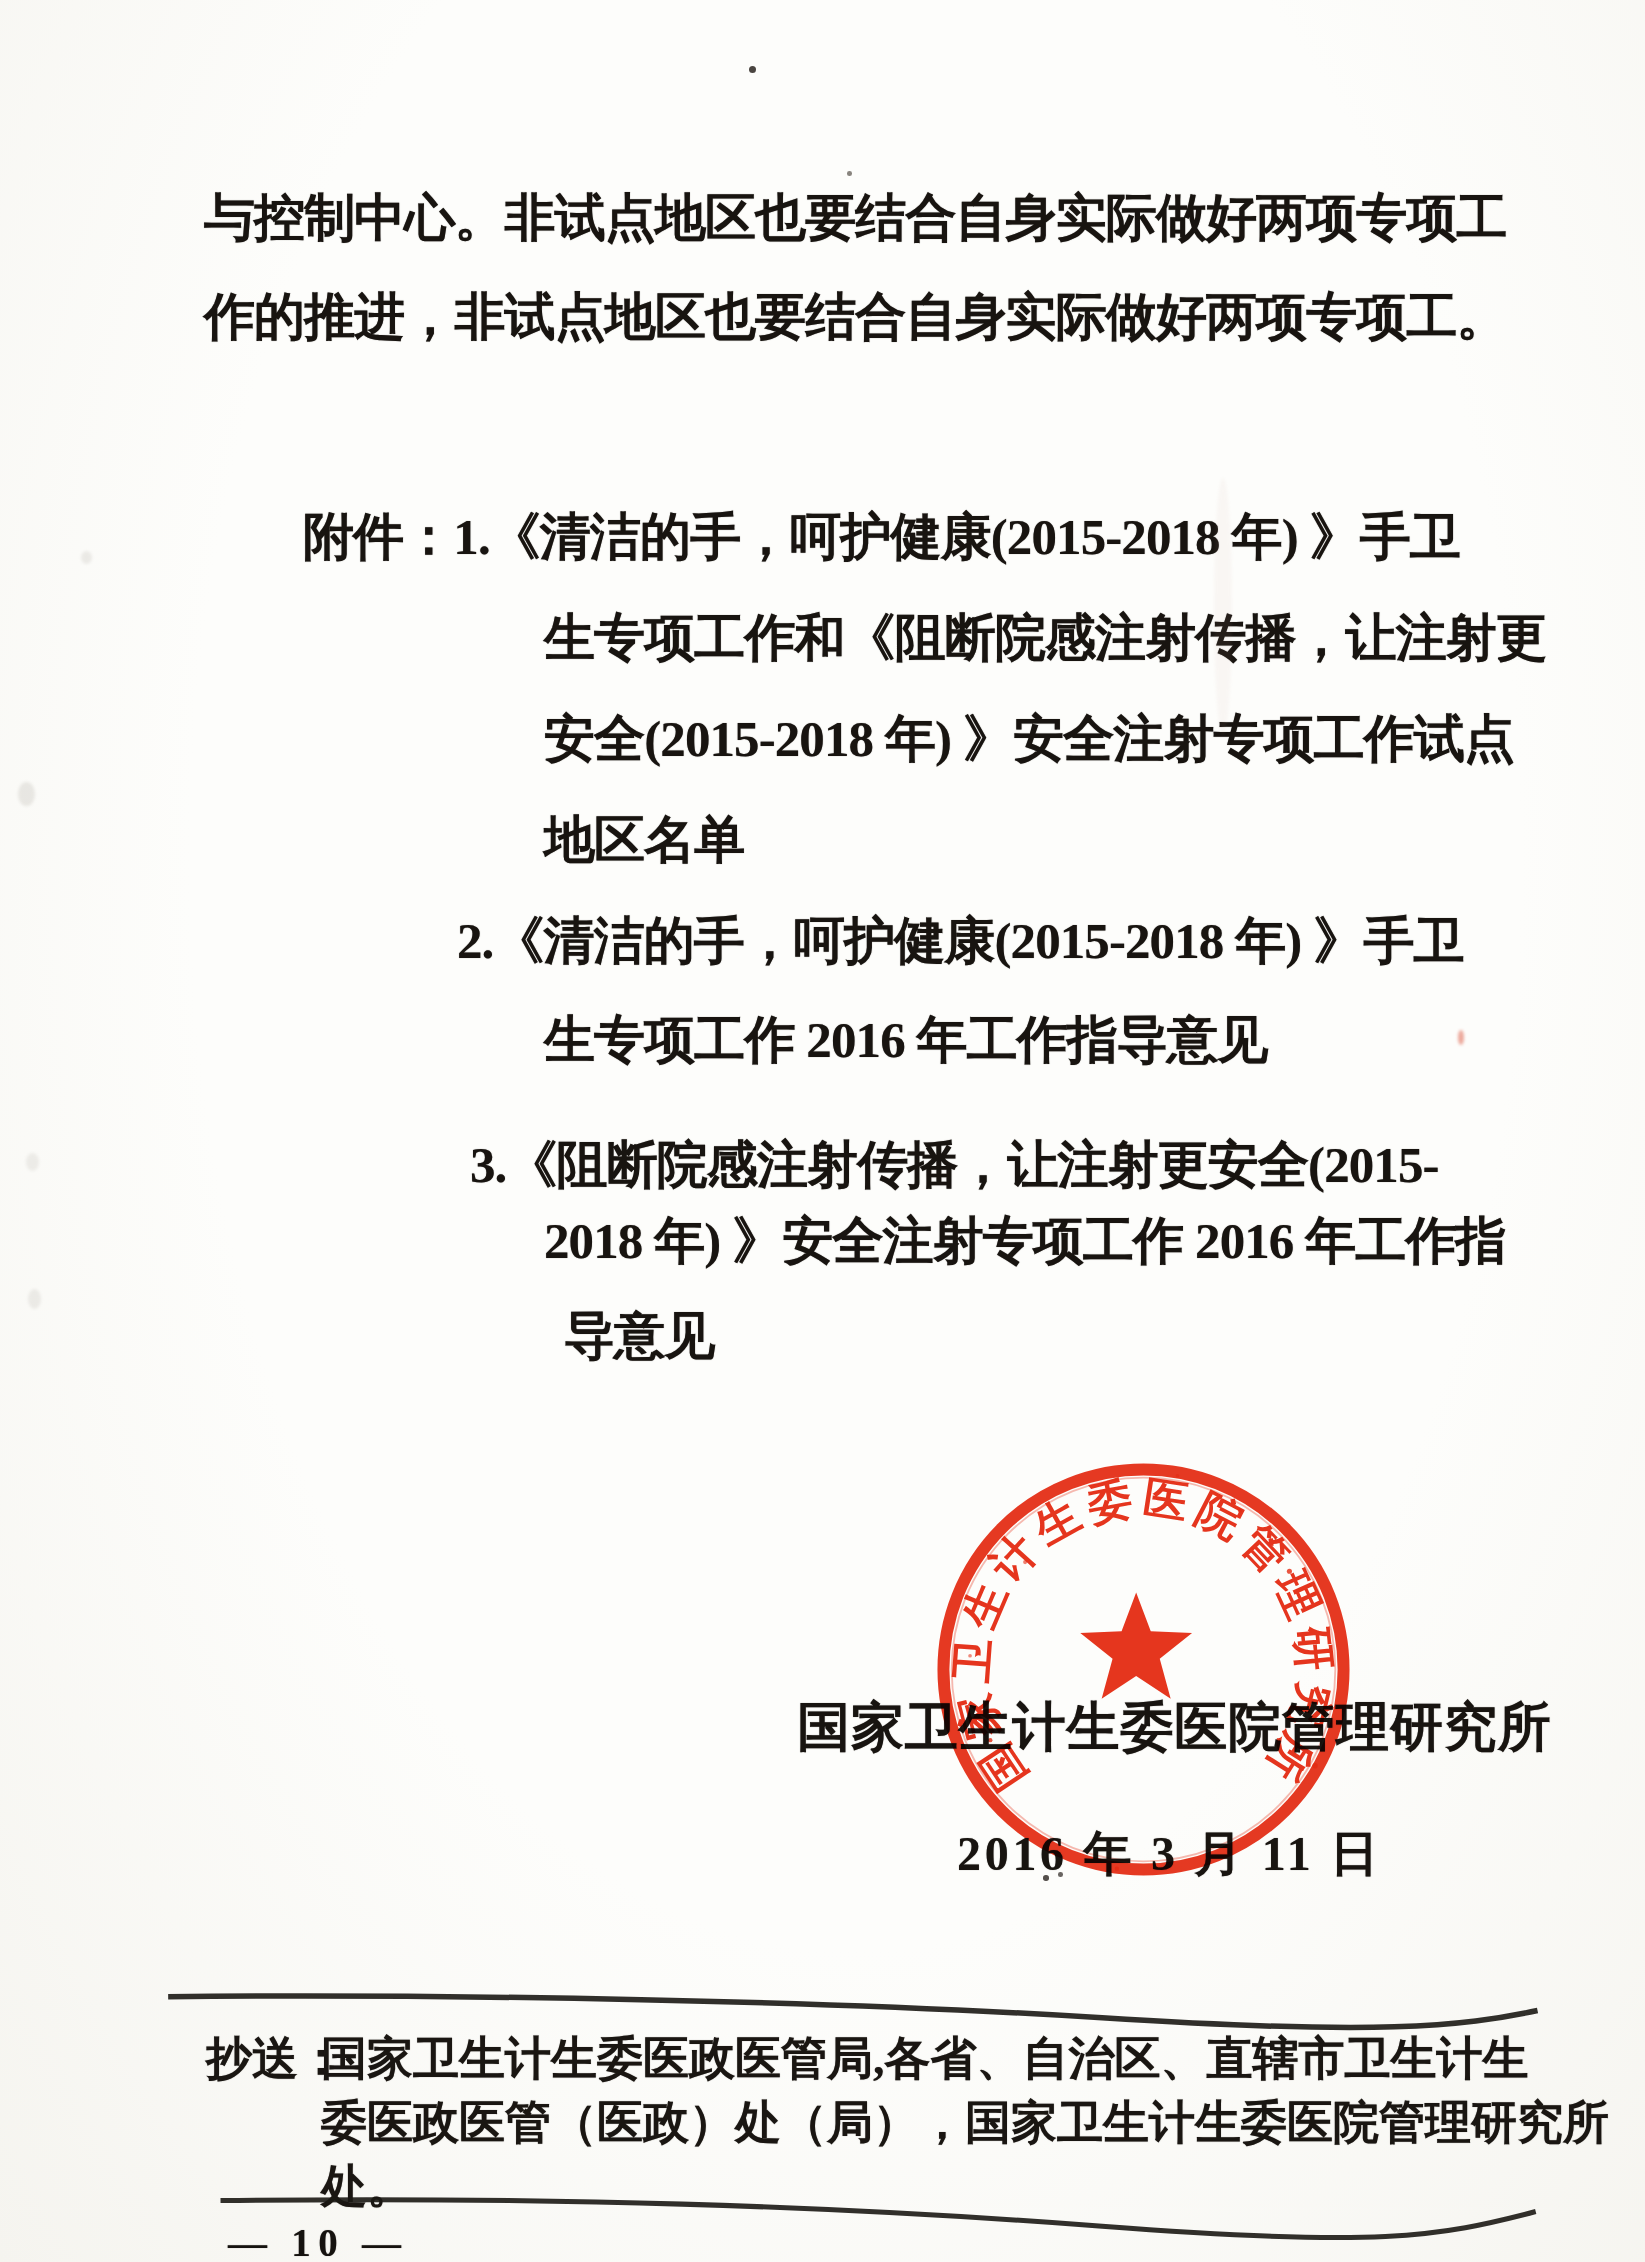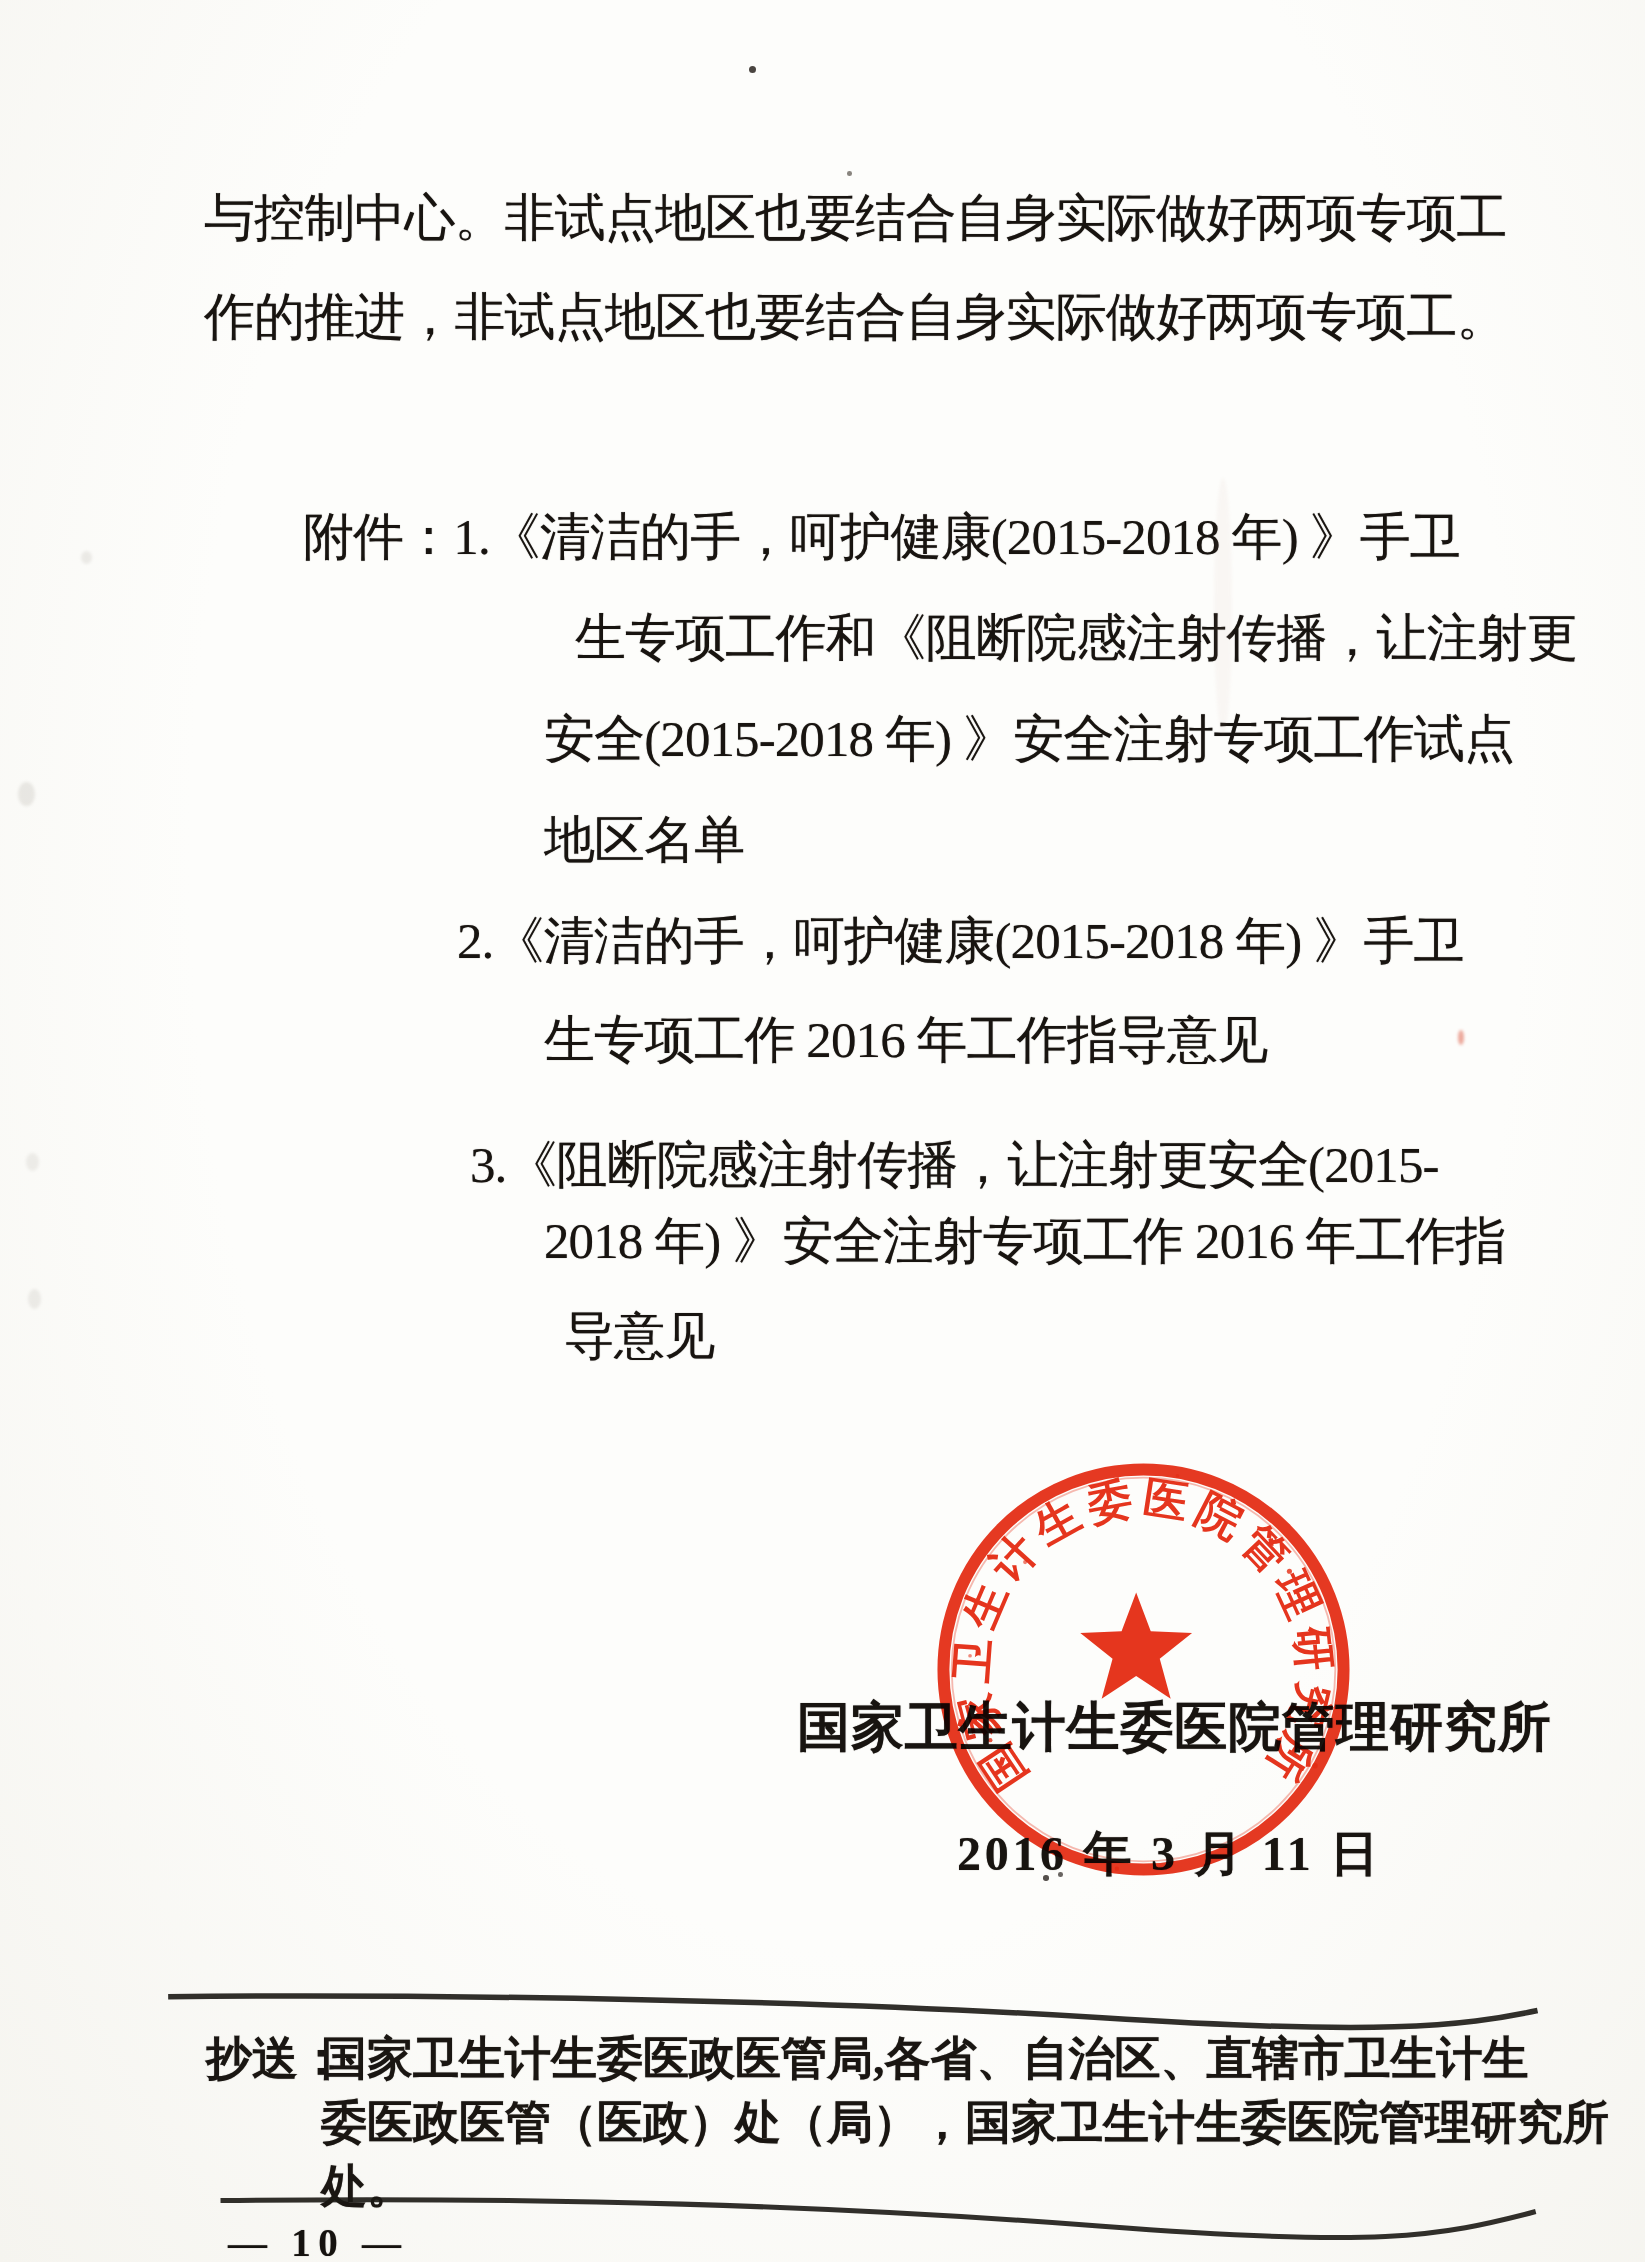--- a/index.html
+++ b/index.html
@@ -3,21 +3,21 @@
 <meta charset="utf-8">
 <style>
   html,body{margin:0;padding:0;}
   body{
     width:1646px;height:2263px;position:relative;overflow:hidden;
     background:radial-gradient(ellipse at 52% 38%, #fdfdfb 55%, #f5f4ef 100%);
     font-family:"Liberation Serif", serif;
   }
   .abs{position:absolute;white-space:nowrap;}
   .doc-text{
-    font-size:51px;color:#181410;font-weight:400;letter-spacing:-0.9px;
+    font-size:51px;color:#181410;font-weight:700;letter-spacing:-0.9px;
     text-shadow:0 0 0.9px rgba(25,20,15,.6);
   }
   .sig-text{
     font-size:53px;color:#181410;font-weight:600;letter-spacing:0.9px;
     text-shadow:0 0 0.9px rgba(25,20,15,.6);
   }
   .date-text{
     font-size:48px;color:#181410;font-weight:600;letter-spacing:3.7px;
     text-shadow:0 0 0.9px rgba(25,20,15,.6);
   }
@@ -34,21 +34,21 @@
   .speck{position:absolute;border-radius:50%;}
   .smudge{position:absolute;border-radius:50%;filter:blur(1.8px);}
 </style>
 </head>
 <body>
 
 <div class="abs doc-text" style="left:204px;top:184px;">与控制中心。非试点地区也要结合自身实际做好两项专项工</div>
 <div class="abs doc-text" style="left:204px;top:283px;">作的推进，非试点地区也要结合自身实际做好两项专项工。</div>
 
 <div class="abs doc-text" style="left:303px;top:503px;">附件：1.《清洁的手，呵护健康(2015-2018 年) 》手卫</div>
-<div class="abs doc-text" style="left:544px;top:604px;margin-left:31px;">生专项工作和《阻断院感注射传播，让注射更</div>
+<div class="abs doc-text" style="left:544px;top:604px;">生专项工作和《阻断院感注射传播，让注射更</div>
 <div class="abs doc-text" style="left:544px;top:705px;">安全(2015-2018 年) 》安全注射专项工作试点</div>
 <div class="abs doc-text" style="left:544px;top:806px;">地区名单</div>
 <div class="abs doc-text" style="left:457px;top:907px;">2.《清洁的手，呵护健康(2015-2018 年) 》手卫</div>
 <div class="abs doc-text" style="left:544px;top:1006px;">生专项工作 2016 年工作指导意见</div>
 <div class="abs doc-text" style="left:470px;top:1107px;margin-top:24px;">3.《阻断院感注射传播，让注射更安全(2015-</div>
 <div class="abs doc-text" style="left:544px;top:1207px;">2018 年) 》安全注射专项工作 2016 年工作指</div>
 <div class="abs doc-text" style="left:544px;top:1302px;margin-left:20px;">导意见</div>
 
 <div class="abs sig-text" style="left:797px;top:1692px;">国家卫生计生委医院管理研究所</div>
 <div class="abs date-text" style="left:957px;top:1822px;">2016 年 3 月 11 日</div>

